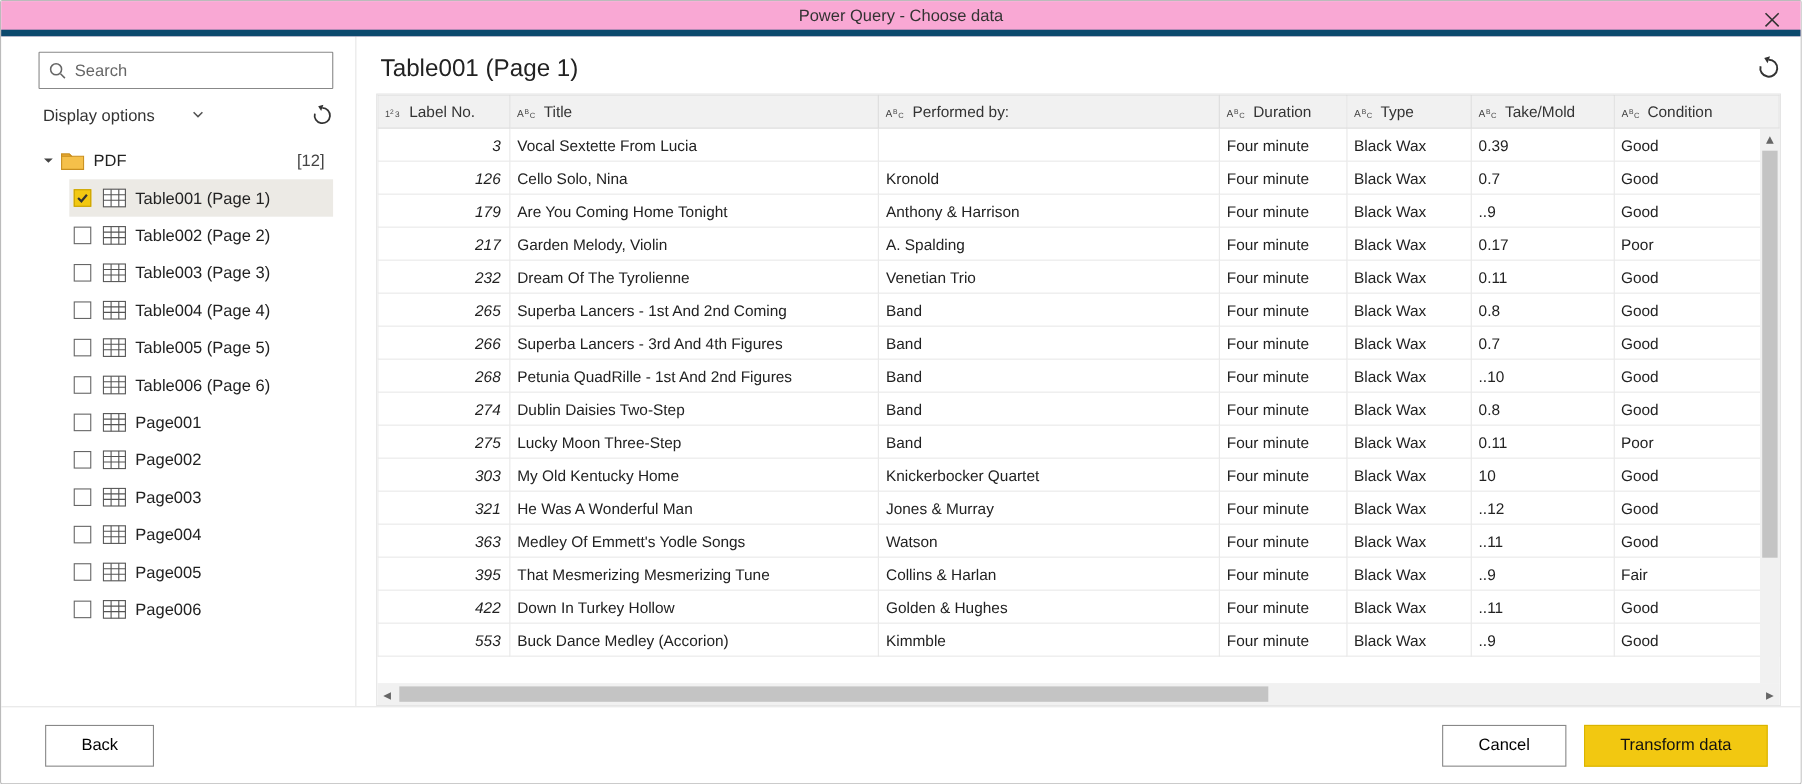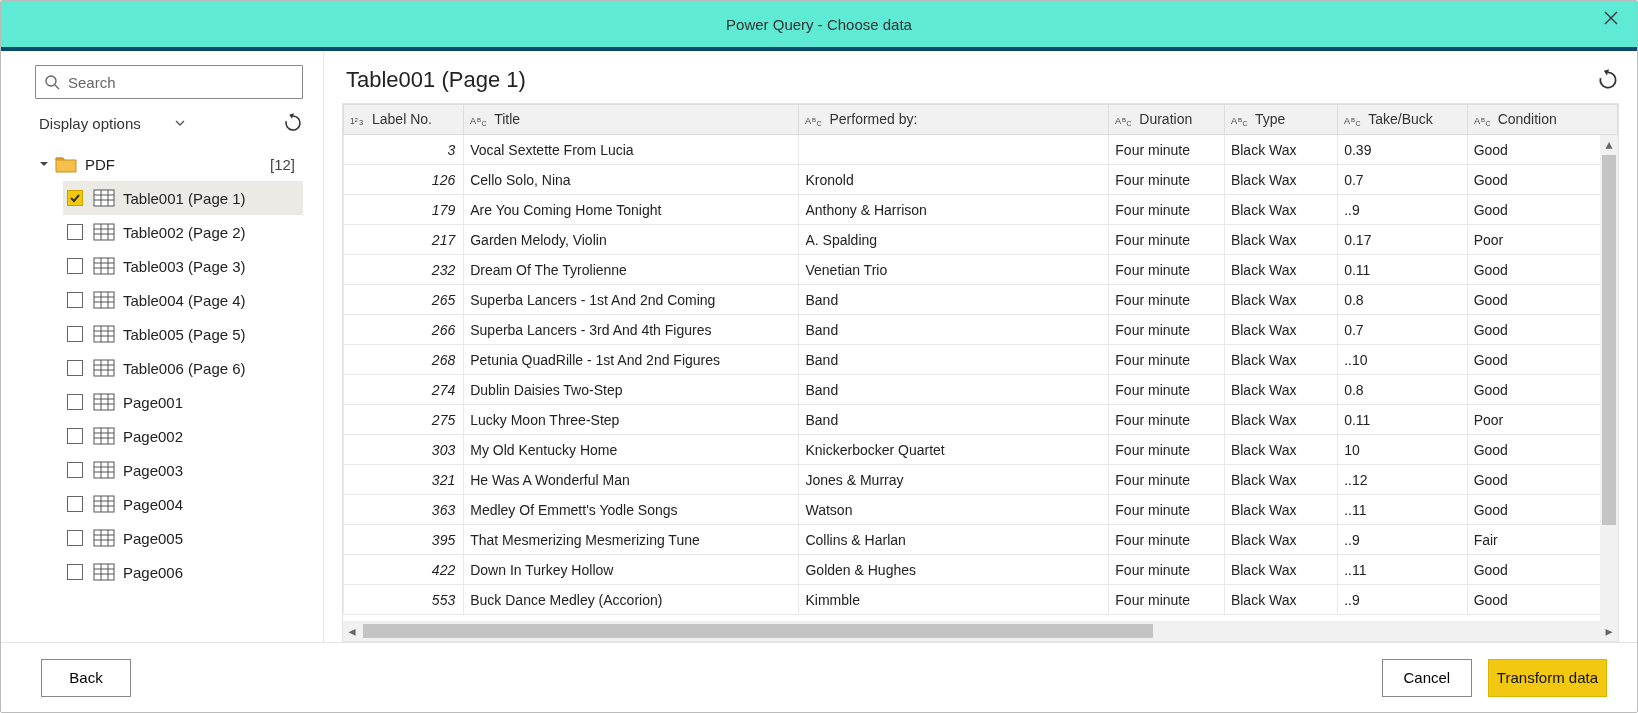--- a/index.html
+++ b/index.html
@@ -1,20 +1,20 @@
 <!DOCTYPE html>
 <html><head>
 <meta charset="utf-8">
 <style>
   * { box-sizing: border-box; }
   html, body { margin:0; padding:0; height:100%; font-family: "Segoe UI", Arial, sans-serif; font-size:14px; color:#222; background:#fff; }
   .window { width:1638px; height:713px; border:1px solid #bbb; border-radius:2px; background:#fff; display:flex; flex-direction:column; overflow:hidden; }
 
   
-  .titlebar { height:50px; background:#5eead4; border-bottom:4px solid #0c4a6e; display:flex; align-items:center; position:relative; }
+  .titlebar { height:32px; background:#f9a8d4; border-bottom:6px solid #0c4a6e; display:flex; align-items:center; position:relative; }
   .titlebar .title { position:absolute; left:0; right:0; text-align:center; font-size:15px; color:#333; }
   .titlebar .close { position:absolute; right:6px; top:0; height:34px; width:40px; display:flex; align-items:center; justify-content:center; cursor:pointer; }
 
   
   .body { flex:1; display:flex; overflow:hidden; }
   .left { width:323px; border-right:1px solid #e5e5e5; padding:14px 20px 10px 34px; display:flex; flex-direction:column; }
   .right { flex:1; display:flex; flex-direction:column; padding:10px 18px 0 18px; overflow:hidden; }
 
   
   .search { display:flex; align-items:center; border:1px solid #888; border-radius:1px; height:34px; padding:0 8px; margin-bottom:14px; }
@@ -67,21 +67,21 @@
   .vscroll .arrow { height:18px; width:100%; display:flex; align-items:center; justify-content:center; color:#666; }
   .vscroll .thumb { background:#c4c4c4; width:14px; margin-top:2px; }
   .hscroll { height:20px; background:#f1f1f1; display:flex; align-items:center; }
   .hscroll .arrow { width:18px; height:100%; display:flex; align-items:center; justify-content:center; color:#666; }
   .hscroll .track { flex:1; height:14px; position:relative; margin:0 2px; }
   .hscroll .thumb { position:absolute; left:0; top:0; height:14px; background:#c4c4c4; }
 
   
   .footer { height:70px; border-top:1px solid #e5e5e5; display:flex; align-items:center; padding:0 30px; }
   .footer .spacer { flex:1; }
-  .btn { height:38px; min-width:90px; padding:0 8px; border:1px solid #888; background:#fff; font-size:15px; cursor:pointer; display:flex; align-items:center; justify-content:center; margin-left:16px; }
+  .btn { height:38px; min-width:90px; padding:0 32px; border:1px solid #888; background:#fff; font-size:15px; cursor:pointer; display:flex; align-items:center; justify-content:center; margin-left:16px; }
   .btn.back { margin-left:10px; }
   .btn.primary { background:#f2c811; border-color:#d9b400; color:#111; }
 </style>
 </head>
 <body>
 
 <div class="window">
 
   <div class="titlebar">
     <div class="title">Power Query - Choose data</div>
@@ -287,21 +287,21 @@
                     </svg><span>Duration</span></th>
                   <th><svg class="type-icon" width="20" height="14" viewBox="0 0 26 14">
                       <text x="0" y="11" font-size="12" fill="#444">A</text>
                       <text x="9" y="8" font-size="8" fill="#444">B</text>
                       <text x="15" y="13" font-size="9" fill="#444">C</text>
                     </svg><span>Type</span></th>
                   <th><svg class="type-icon" width="20" height="14" viewBox="0 0 26 14">
                       <text x="0" y="11" font-size="12" fill="#444">A</text>
                       <text x="9" y="8" font-size="8" fill="#444">B</text>
                       <text x="15" y="13" font-size="9" fill="#444">C</text>
-                    </svg><span>Take/Buck</span></th>
+                    </svg><span>Take/Mold</span></th>
                   <th><svg class="type-icon" width="20" height="14" viewBox="0 0 26 14">
                       <text x="0" y="11" font-size="12" fill="#444">A</text>
                       <text x="9" y="8" font-size="8" fill="#444">B</text>
                       <text x="15" y="13" font-size="9" fill="#444">C</text>
                     </svg><span>Condition</span></th>
                 </tr>
               </thead>
             <tbody id="grid-body-rows">
                 <tr>
                   <td class="num-cell">3</td>

